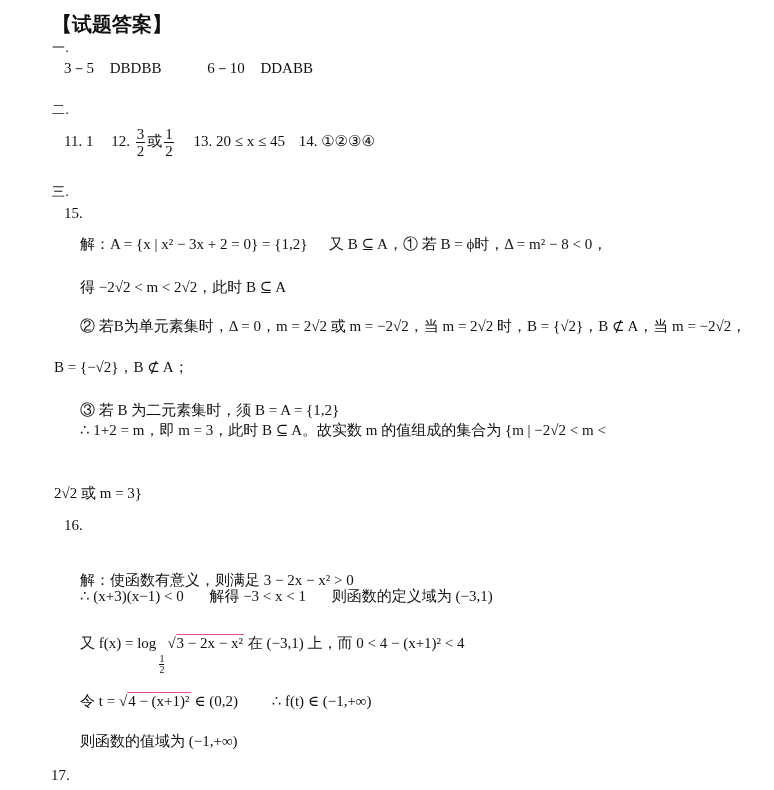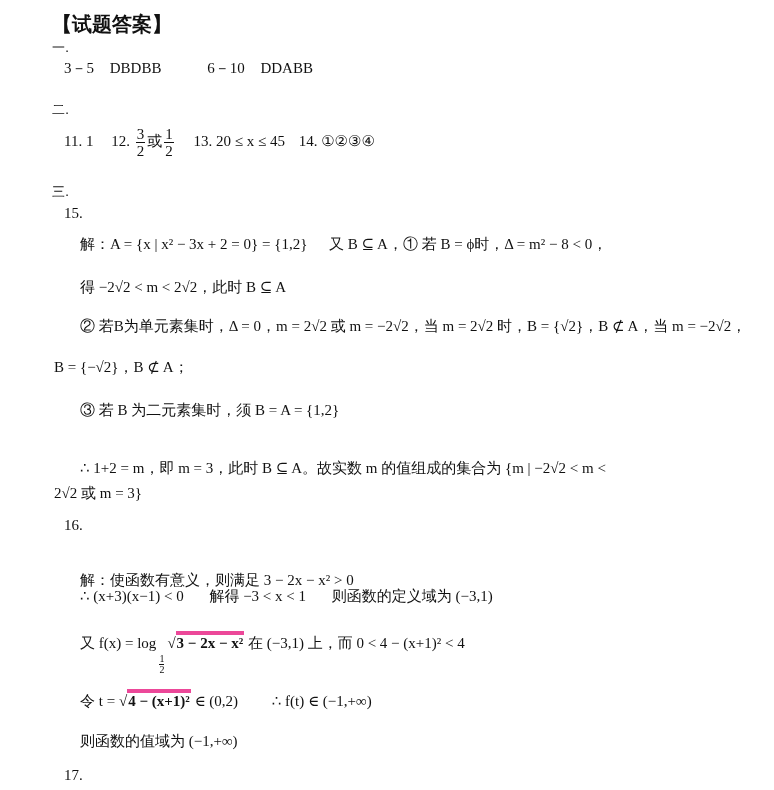--- a/index.html
+++ b/index.html
@@ -9,21 +9,21 @@
     color: #111; font-size: 15px;
   }
   .line { position: absolute; white-space: nowrap; line-height: 20px; }
   .title { font-family: "DejaVu Sans", sans-serif; font-weight: bold; font-size: 20px; }
   .sec { font-family: "DejaVu Sans", sans-serif; font-size: 13px; }
   .frac { display: inline-flex; flex-direction: column; align-items: center; vertical-align: middle; line-height: 16px; margin: 0 2px; }
   .frac span:first-child { border-bottom: 1px solid #111; padding: 0 1px; }
   .small-frac { display: inline-flex; flex-direction: column; align-items: center; vertical-align: -14px; font-size: 10px; line-height: 10px; margin: 0 3px; }
   .small-frac span:first-child { border-bottom: 1px solid #111; }
   .sqrt { display: inline-block; }
-  .sqrt .rad { border-top: 4px solid #ec4899; padding: 0 1px; font-weight: bold; }
+  .sqrt .rad { border-top: 1px solid #ec4899; padding: 0 1px; }
 </style>
 </head>
 <body>
 
 <div class="line title" style="left:52px;top:14px;">【试题答案】</div>
 
 <div class="line sec" style="left:52px;top:38px;">一.</div>
 <div class="line" style="left:64px;top:58px;">
   <span>3－5</span>
   <span style="margin-left:12px;">DBDBB</span>
@@ -49,21 +49,21 @@
 <div class="line sec" style="left:52px;top:182px;">三.</div>
 <div class="line" style="left:64px;top:203px;">15.</div>
 <div class="line" style="left:80px;top:234px;">
   <span>解：A = {x | x² − 3x + 2 = 0} = {1,2}</span>
   <span style="margin-left:18px;text-align:right;">又 B ⊆ A，① 若 B = ϕ时，Δ = m² − 8 &lt; 0，</span>
 </div>
 <div class="line" style="left:80px;top:277px;">得 −2√2 &lt; m &lt; 2√2，此时 B ⊆ A</div>
 <div class="line" style="left:80px;top:316px;">② 若B为单元素集时，Δ = 0，m = 2√2 或 m = −2√2，当 m = 2√2 时，B = {√2}，B ⊄ A，当 m = −2√2，</div>
 <div class="line" style="left:54px;top:357px;">B = {−√2}，B ⊄ A；</div>
 <div class="line" style="left:80px;top:400px;">③ 若 B 为二元素集时，须 B = A = {1,2}</div>
-<div class="line" style="left:80px;top:458px;">∴  1+2 = m，即 m = 3，此时 B ⊆ A。故实数 m 的值组成的集合为 {m | −2√2 &lt; m &lt;</div>
+<div class="line" style="left:80px;top:420px;">∴  1+2 = m，即 m = 3，此时 B ⊆ A。故实数 m 的值组成的集合为 {m | −2√2 &lt; m &lt;</div>
 <div class="line" style="left:54px;top:483px;">2√2 或 m = 3}</div>
 
 <div class="line" style="left:64px;top:515px;">16.</div>
 <div class="line" style="left:80px;top:546px;margin-top:24px;">解：使函数有意义，则满足 3 − 2x − x² &gt; 0</div>
 <div class="line" style="left:80px;top:586px;">
   <span>∴  (x+3)(x−1) &lt; 0</span>
   <span style="margin-left:22px;">解得 −3 &lt; x &lt; 1</span>
   <span style="margin-left:22px;">则函数的定义域为 (−3,1)</span>
 </div>
 <div class="line" style="left:80px;top:633px;">
@@ -74,13 +74,13 @@
   <span>在 (−3,1) 上，而 0 &lt; 4 − (x+1)² &lt; 4</span>
 </div>
 <div class="line" style="left:80px;top:691px;text-align:center;">
   <span>令 t =</span>
   <span class="sqrt">√<span class="rad">4 − (x+1)²</span></span>
   <span>∈ (0,2)</span>
   <span style="margin-left:30px;">∴  f(t) ∈ (−1,+∞)</span>
 </div>
 <div class="line" style="left:80px;top:731px;">则函数的值域为 (−1,+∞)</div>
 
-<div class="line" style="left:64px;top:765px;">17.</div>
+<div class="line" style="left:51px;top:765px;">17.</div>
 
 </body></html>

